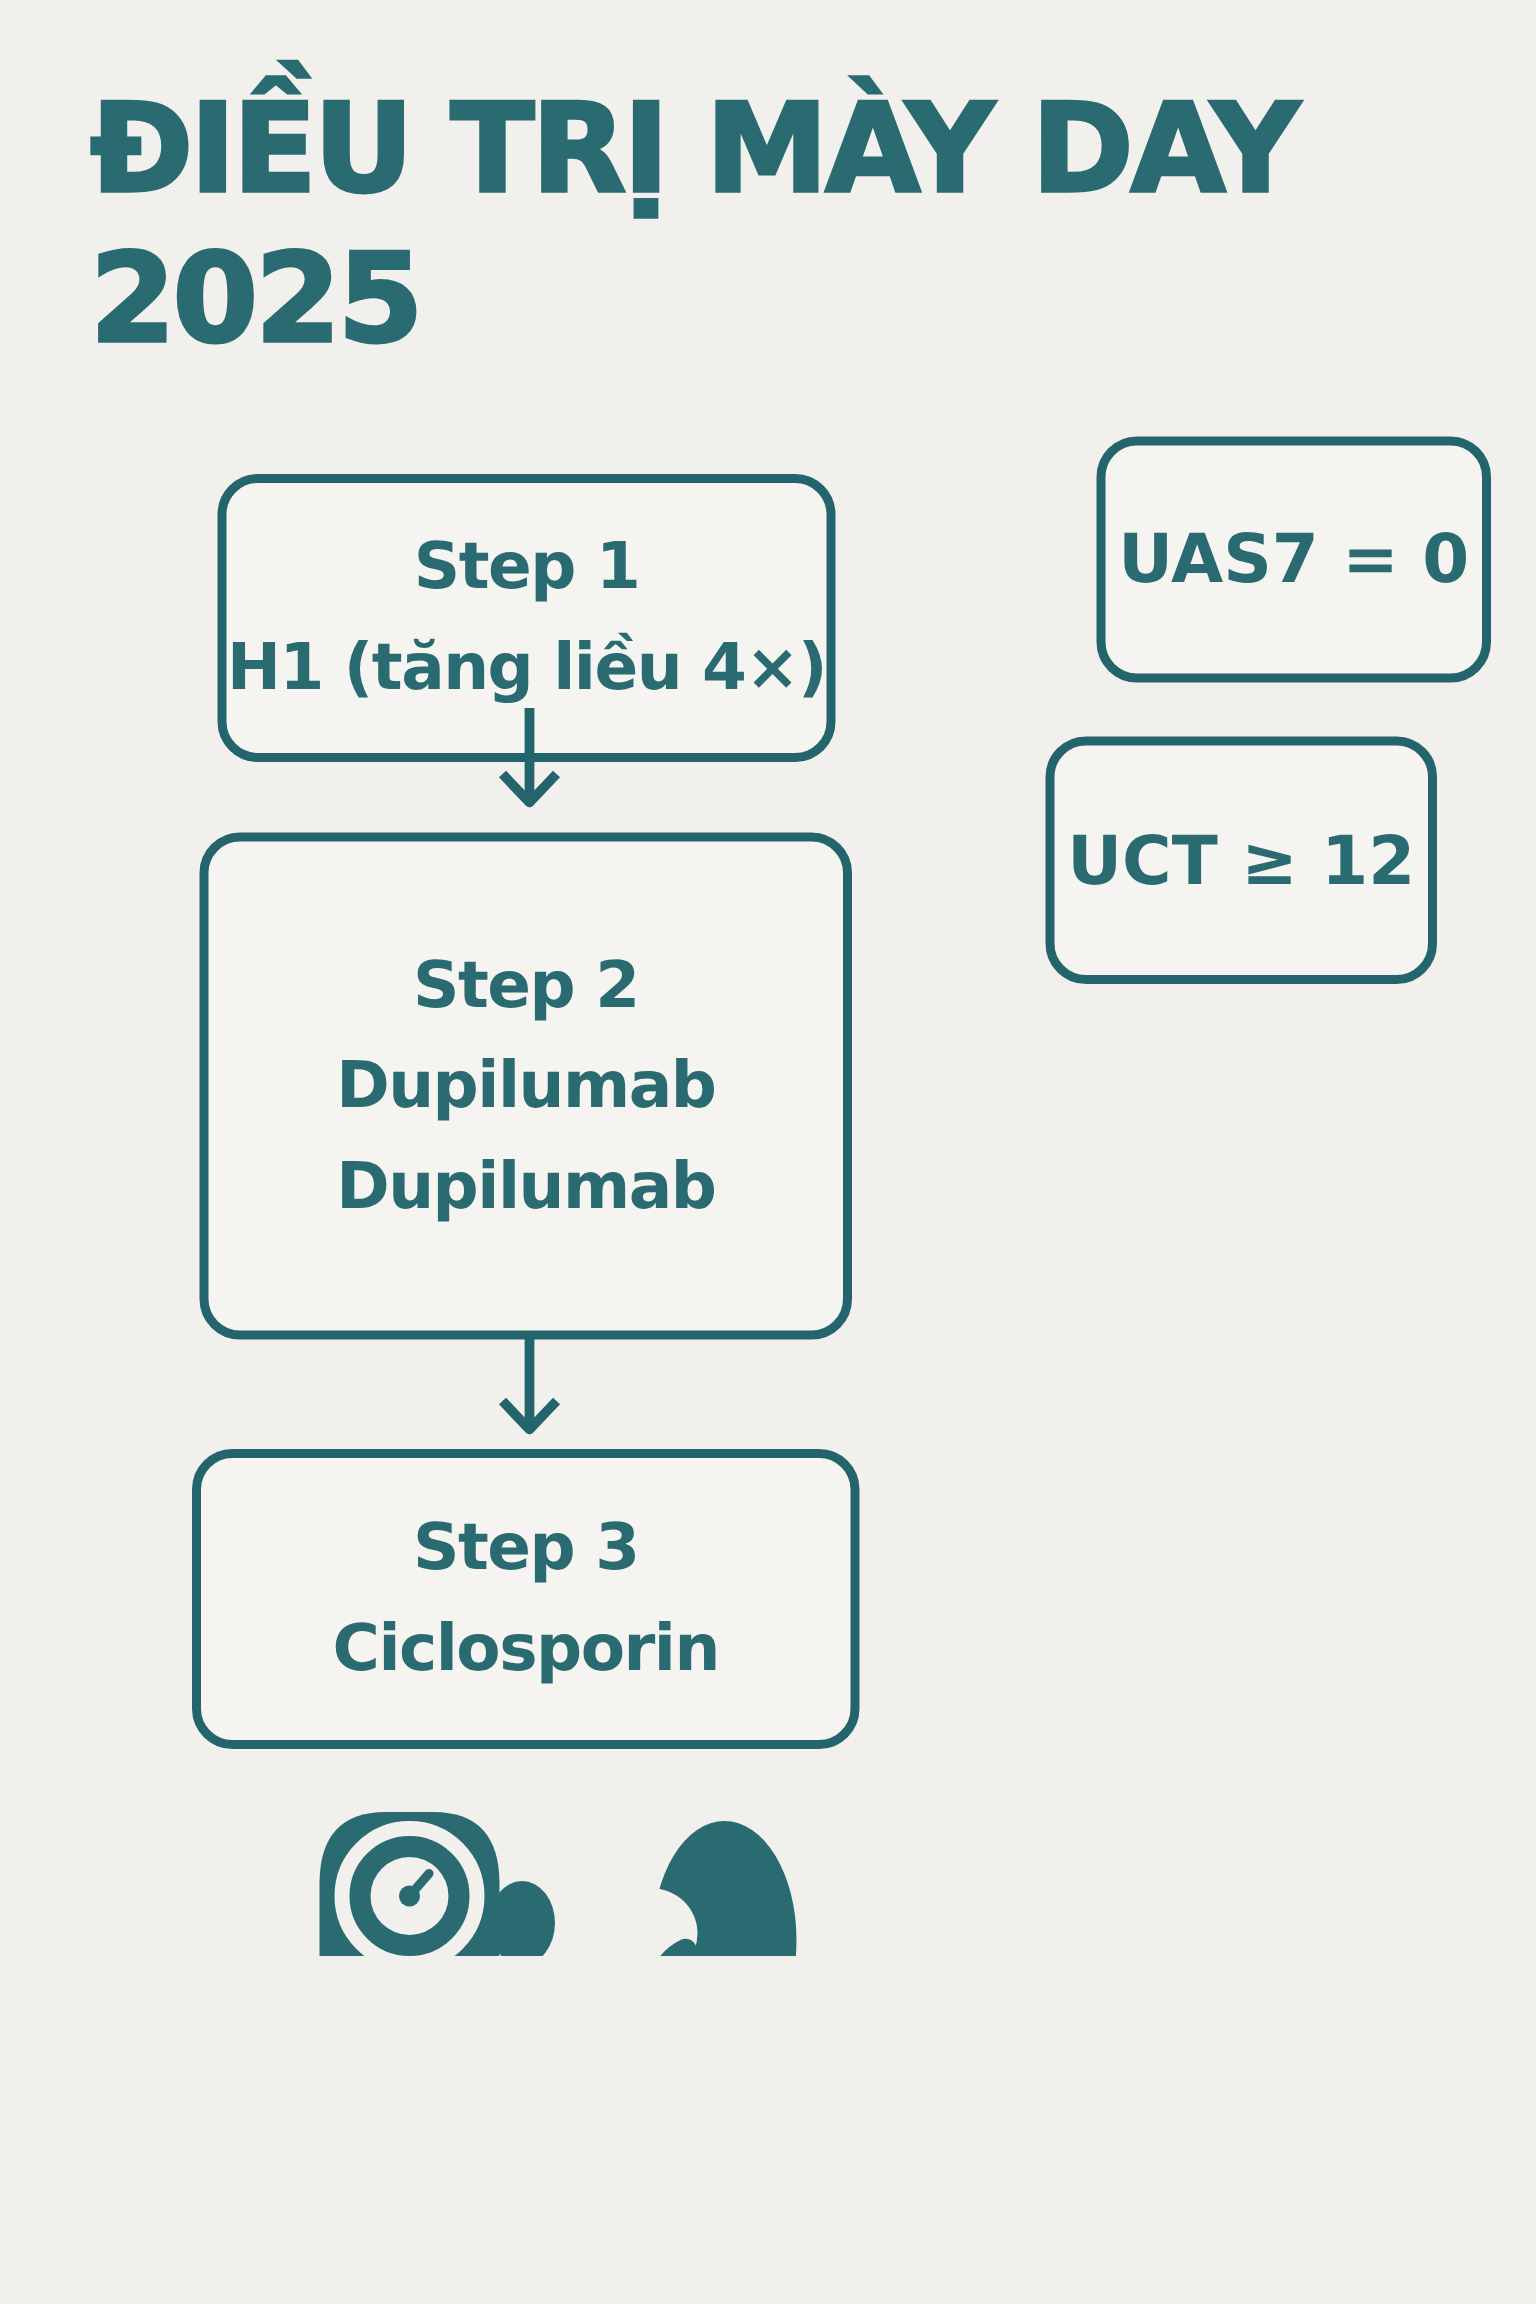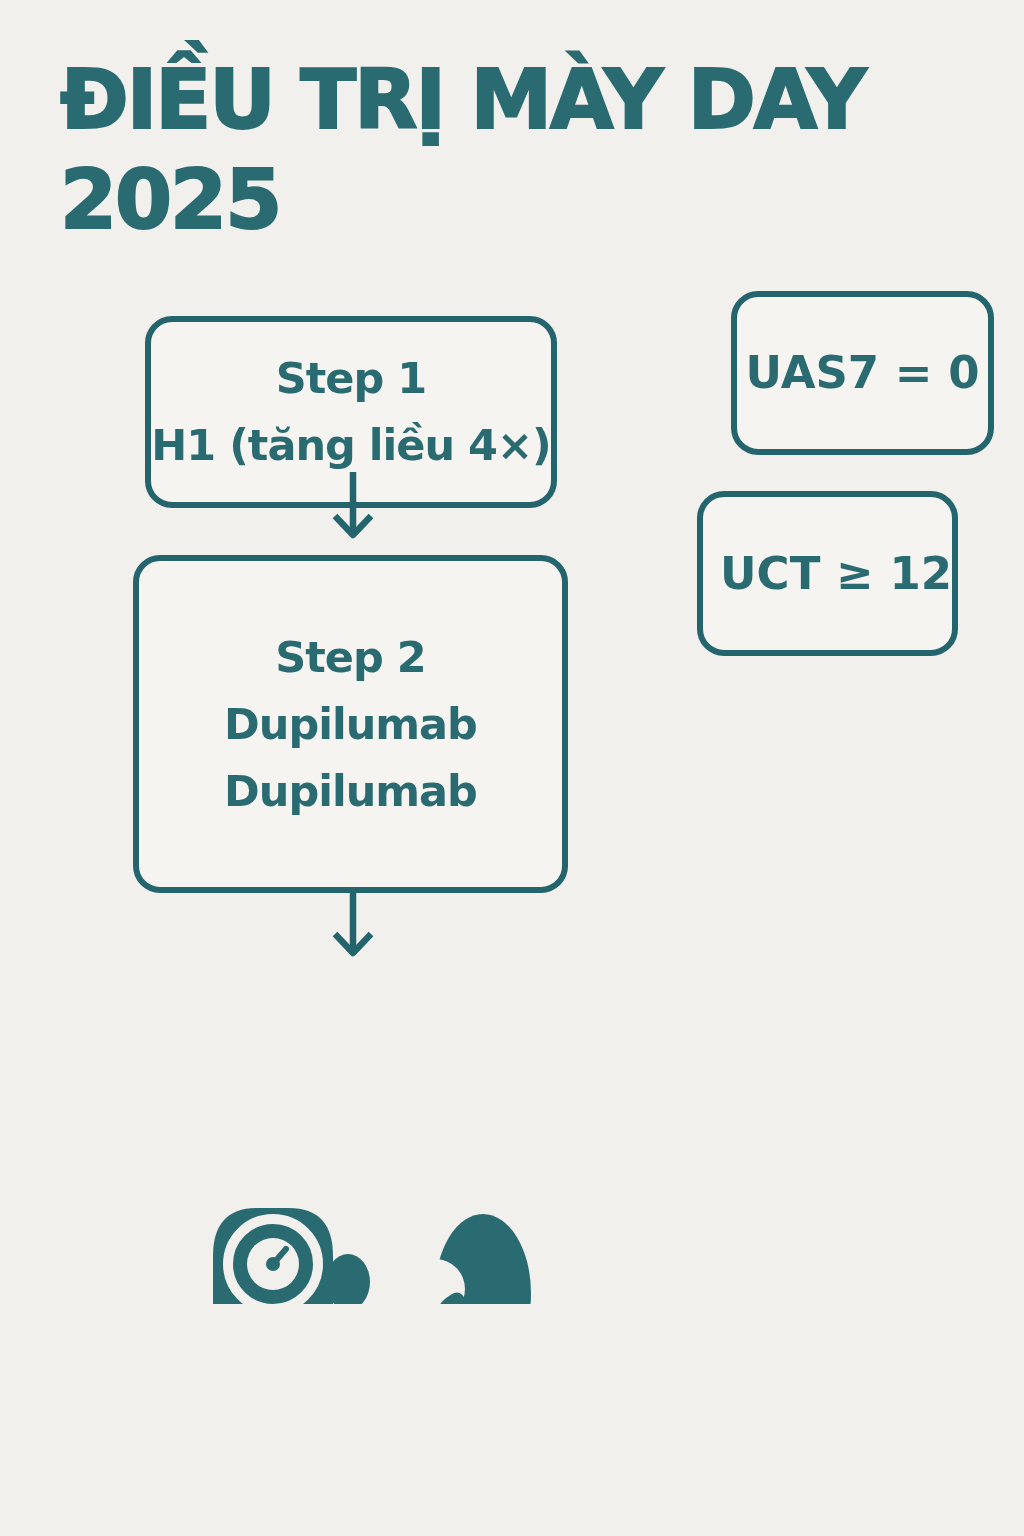--- a/index.html
+++ b/index.html
@@ -64,26 +64,30 @@
     <div class="line">Dupilumab</div>
   </div>
 
   <div class="arrow" style="left:331px;top:889px;">
     <svg width="44" height="78" viewBox="0 0 44 78" fill="none">
       <path d="M22 1 V62" stroke="var(--accent)" stroke-width="6.5"></path>
       <path d="M4 45 L22 64 L40 45" stroke="var(--accent)" stroke-width="6.5" stroke-linejoin="round" fill="none"></path>
     </svg>
   </div>
 
+  <div class="box step-box" style="left:128px;top:966px;width:445px;height:200px;">
+    <div class="line">Step 3</div>
+    <div class="line">Ciclosporin</div>
+  </div>
 
   <div class="box crit-box" style="left:731px;top:291px;width:263px;height:164px;">
     <div class="line">UAS7 = 0</div>
   </div>
 
-  <div class="box crit-box" style="left:697px;top:491px;width:261px;height:165px;align-items:flex-end;">
+  <div class="box crit-box" style="left:697px;top:491px;width:261px;height:165px;">
     <div class="line">UCT ≥ 12</div>
   </div>
 
   <div class="icon" style="left:211px;top:1200px;">
     <svg width="180" height="182" viewBox="0 0 180 182">
 
       <path d="M46 8 H 78 Q 122 8 122 56 V 104 Q 122 140 86 140 H 38 Q 2 140 2 104 V 56 Q 2 8 46 8 Z" fill="currentColor"></path>
 
       <circle cx="62" cy="64" r="45" fill="none" stroke="var(--background)" stroke-width="10"></circle>
 

